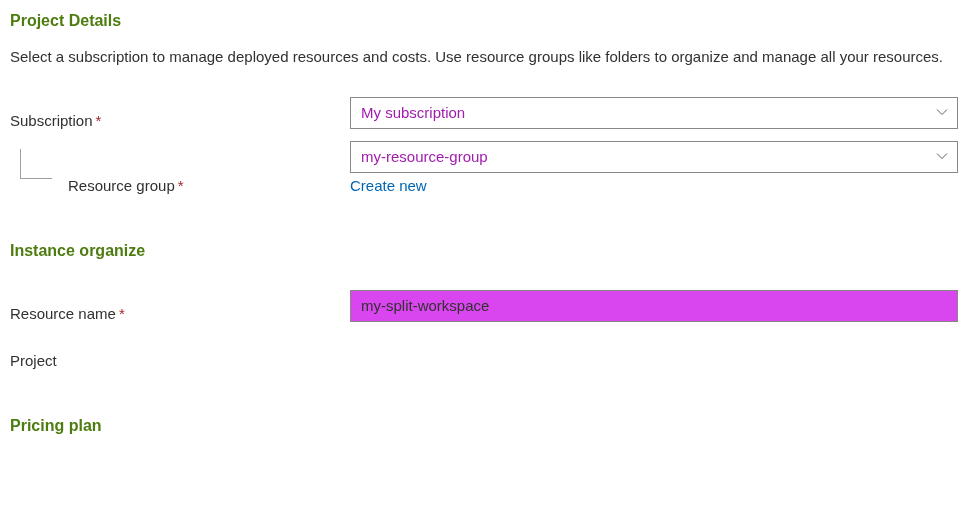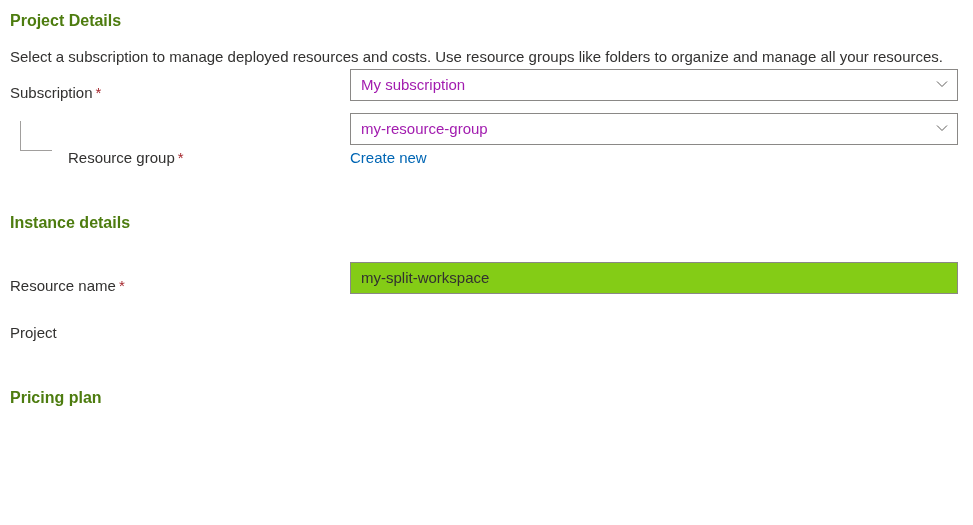--- a/index.html
+++ b/index.html
@@ -18,20 +18,21 @@
     .section-heading {
       font-size: 16px;
       font-weight: 600;
       color: #4d7c0f;
       margin-bottom: 16px;
     }
     .description {
       font-size: 15px;
       color: #323130;
       line-height: 1.5;
+      margin-bottom: 28px;
       max-width: 940px;
     }
     .form-row {
       display: flex;
       align-items: flex-end;
       margin-bottom: 12px;
     }
     .label-col {
       width: 340px;
       flex-shrink: 0;
@@ -83,21 +84,21 @@
       position: absolute;
       right: 10px;
       top: 50%;
       transform: translateY(-50%);
       pointer-events: none;
     }
     .text-input {
       width: 100%;
       height: 32px;
       border: 1px solid #8a8886;
-      background: #84cc16;
+      background: #d946ef;
       padding: 0 10px;
       font-size: 15px;
       font-family: inherit;
       color: #323130;
     }
     .link {
       color: #0066b4;
       font-size: 15px;
       text-decoration: none;
       cursor: pointer;
@@ -149,21 +150,21 @@
       <span class="chevron">
         <svg width="12" height="12" viewBox="0 0 12 12">
             <path d="M1 3.5 L6 8.5 L11 3.5" stroke="#605e5c" stroke-width="1" fill="none"></path>
           </svg>
       </span>
     </div>
     <a class="link">Create new</a>
   </div>
 </div>
 
-<h2 class="section-heading section-gap">Instance details</h2>
+<h2 class="section-heading section-gap">Instance organize</h2>
 
 <div class="form-row" style="margin-top: 30px; margin-bottom: 24px;">
   <div class="label-col">
     <span>Resource name</span><span class="required">*</span>
   </div>
   <div class="input-col">
     <input type="text" class="text-input" value="my-split-workspace" style="">
   </div>
 </div>
 

